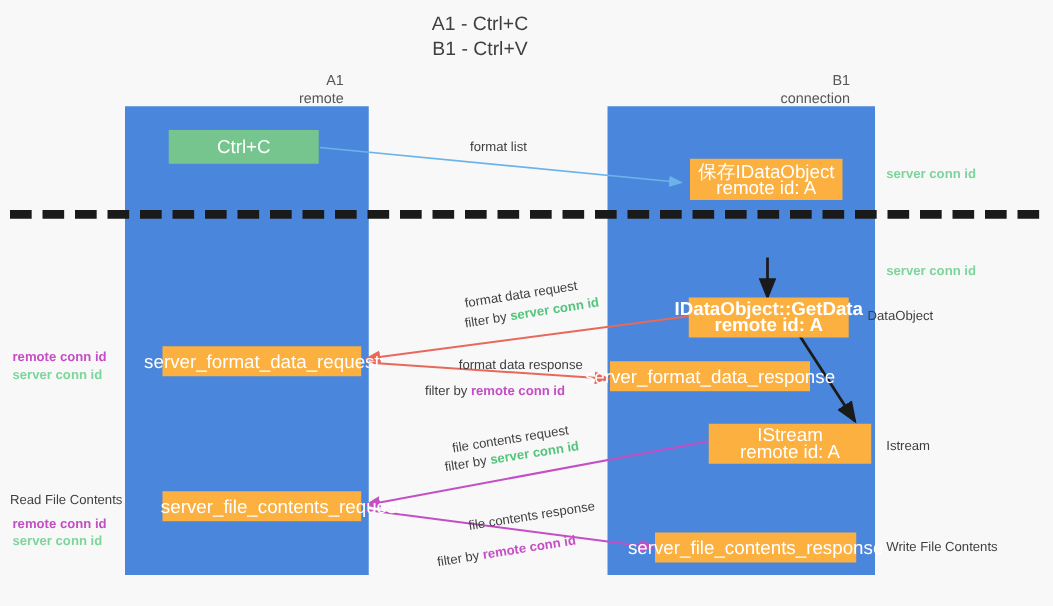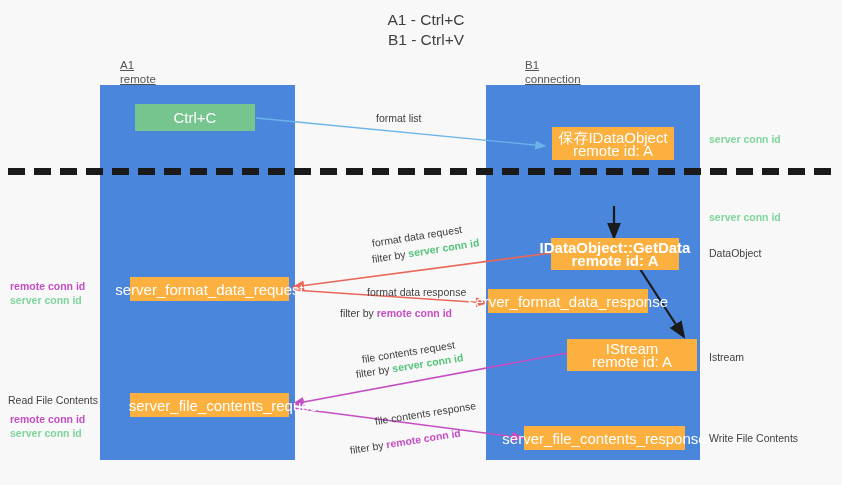--- a/index.html
+++ b/index.html
@@ -20,40 +20,38 @@
   }
   .lane {
     position: absolute;
     background: #4a86db;
   }
   .lane-a { left: 100px; top: 85px; width: 195px; height: 375px; }
   .lane-b { left: 486px; top: 85px; width: 214px; height: 375px; }
 
   .lane-header {
     position: absolute;
-    text-align: left;
+    text-align: right;
     font-size: 11.5px;
     color: #555;
     line-height: 14px;
-    text-decoration: underline;
   }
   .lane-header .l1 { display: block; }
   .lane-header .l2 { display: block; }
   .hdr-a { left: 120px; top: 58px; width: 155px; }
   .hdr-b { left: 525px; top: 58px; width: 155px; }
 
   .title {
     position: absolute;
     left: 0; top: 10px;
     width: 768px;
     text-align: center;
     font-size: 15.5px;
     color: #3f3f3f;
     line-height: 20px;
-    margin-left: 42px;
   }
   .title span { display: block; }
 
   .box {
     position: absolute;
     box-sizing: border-box;
     display: flex;
     flex-direction: column;
     align-items: center;
     justify-content: center;
@@ -229,21 +227,21 @@
   <div class="ann rot-up" style="left:350px; top:443px;">
     <span>filter by </span><span class="magenta">remote conn id</span>
   </div>
 
   <div class="side-lbl" style="left:709px; top:132px;">
     <span class="green">server conn id</span>
   </div>
   <div class="side-lbl" style="left:709px; top:210px;">
     <span class="green">server conn id</span>
   </div>
-  <div class="side-lbl" style="left:709px; top:246px;">
+  <div class="side-lbl" style="left:694px; top:246px;">
     <span class="plain">DataObject</span>
   </div>
   <div class="side-lbl" style="left:709px; top:350px;">
     <span class="plain">Istream</span>
   </div>
   <div class="side-lbl" style="left:709px; top:431px;">
     <span class="plain">Write File Contents</span>
   </div>
 
   <div class="side-lbl" style="left:10px; top:279px;">

